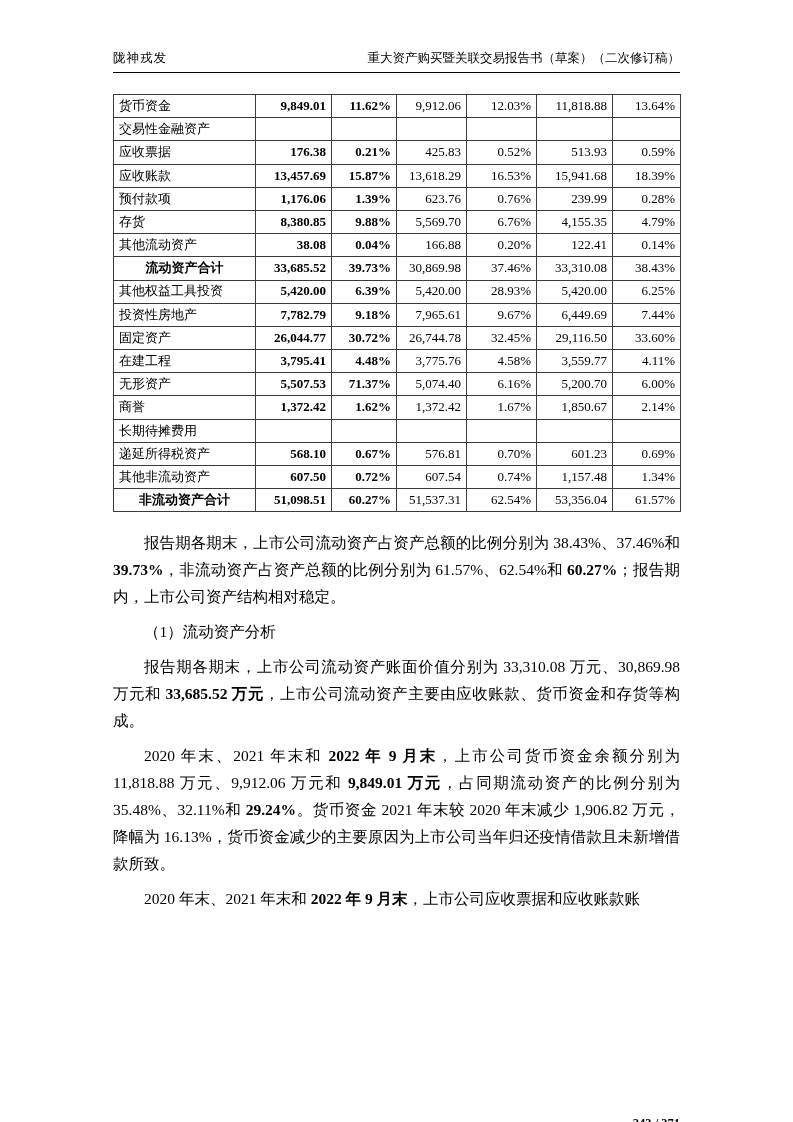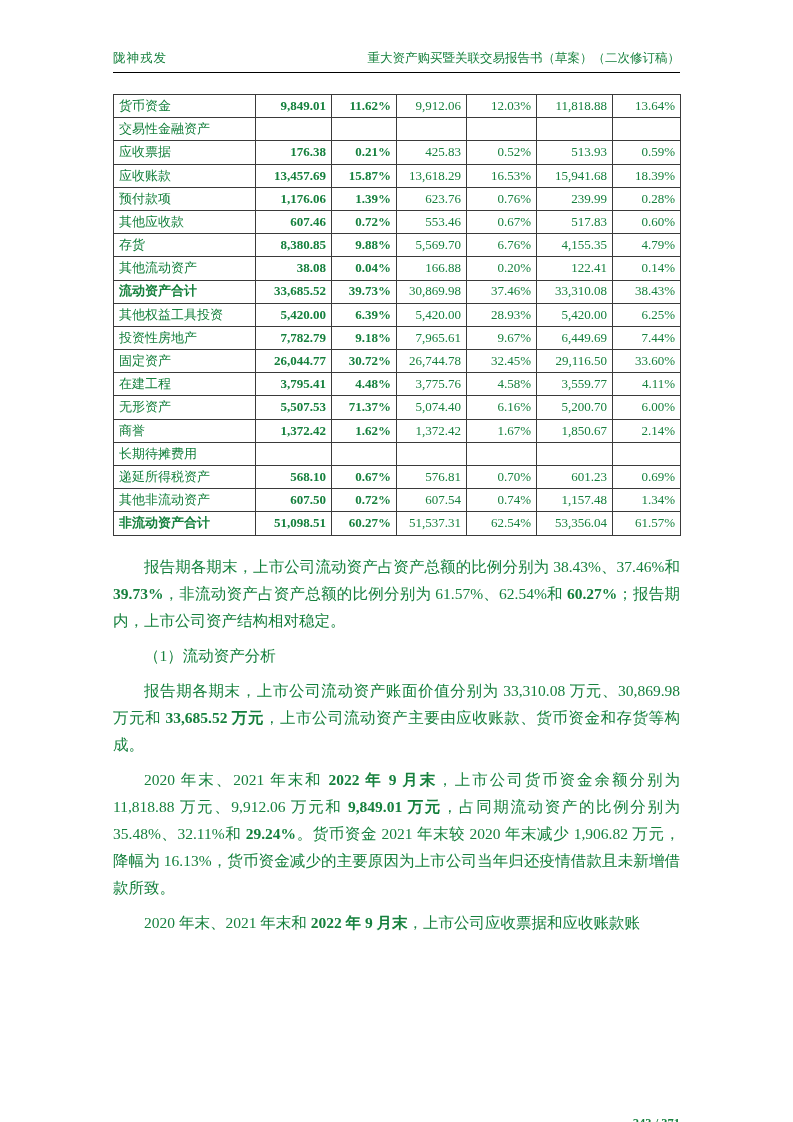--- a/index.html
+++ b/index.html
@@ -4,21 +4,21 @@
 <style>
   * { box-sizing: border-box; }
   html, body { margin: 0; padding: 0; background: #ffffff; }
   .page {
     position: relative;
     width: 793px;
     height: 1122px;
     margin: 0 auto;
     background: #ffffff;
     font-family: "Liberation Serif", "DejaVu Serif", serif;
-    color: #15803d;
+    color: #000000;
     overflow: hidden;
   }
   .content {
     position: absolute;
     left: 113px;
     top: 0;
     width: 567px;
   }
   .doc-header {
     display: flex;
@@ -42,21 +42,21 @@
   table.fin td {
     border: 1px solid #3a3a3a;
     font-size: 13px;
     height: 23.2px;
     padding: 1px 5px;
     overflow: hidden;
     white-space: nowrap;
     line-height: 1.25;
   }
   td.c-label { text-align: left; }
-  td.c-label.total { text-align: left; font-weight: bold; }
+  td.c-label.total { text-align: center; font-weight: bold; }
   td.c-num { text-align: right; }
   td.bold-col { font-weight: bold; }
 
   .body-text {
     margin-top: 17px;
     font-size: 15.5px;
     line-height: 27px;
     text-align: justify;
   }
   .para {
@@ -136,29 +136,20 @@
           <tr>
             <td class="c-label">预付款项</td>
             <td class="c-num bold-col">1,176.06</td>
             <td class="c-num bold-col">1.39%</td>
             <td class="c-num">623.76</td>
             <td class="c-num">0.76%</td>
             <td class="c-num">239.99</td>
             <td class="c-num">0.28%</td>
           </tr>
           <tr>
-            <td class="c-label">其他应收款</td>
-            <td class="c-num bold-col">607.46</td>
-            <td class="c-num bold-col">0.72%</td>
-            <td class="c-num">553.46</td>
-            <td class="c-num">0.67%</td>
-            <td class="c-num">517.83</td>
-            <td class="c-num">0.60%</td>
-          </tr>
-          <tr>
             <td class="c-label">存货</td>
             <td class="c-num bold-col">8,380.85</td>
             <td class="c-num bold-col">9.88%</td>
             <td class="c-num">5,569.70</td>
             <td class="c-num">6.76%</td>
             <td class="c-num">4,155.35</td>
             <td class="c-num">4.79%</td>
           </tr>
           <tr>
             <td class="c-label">其他流动资产</td>

